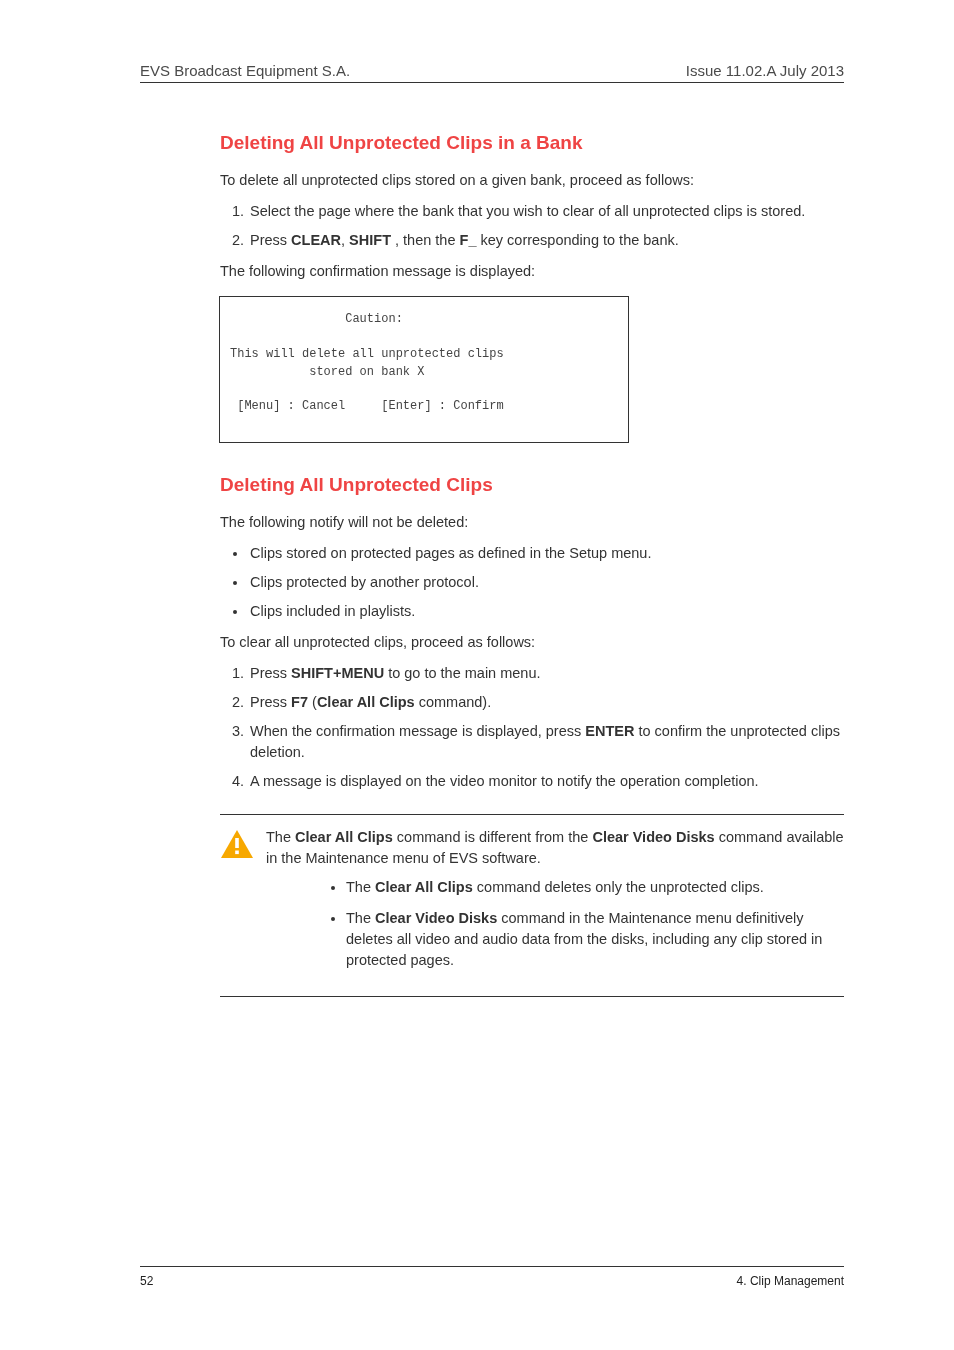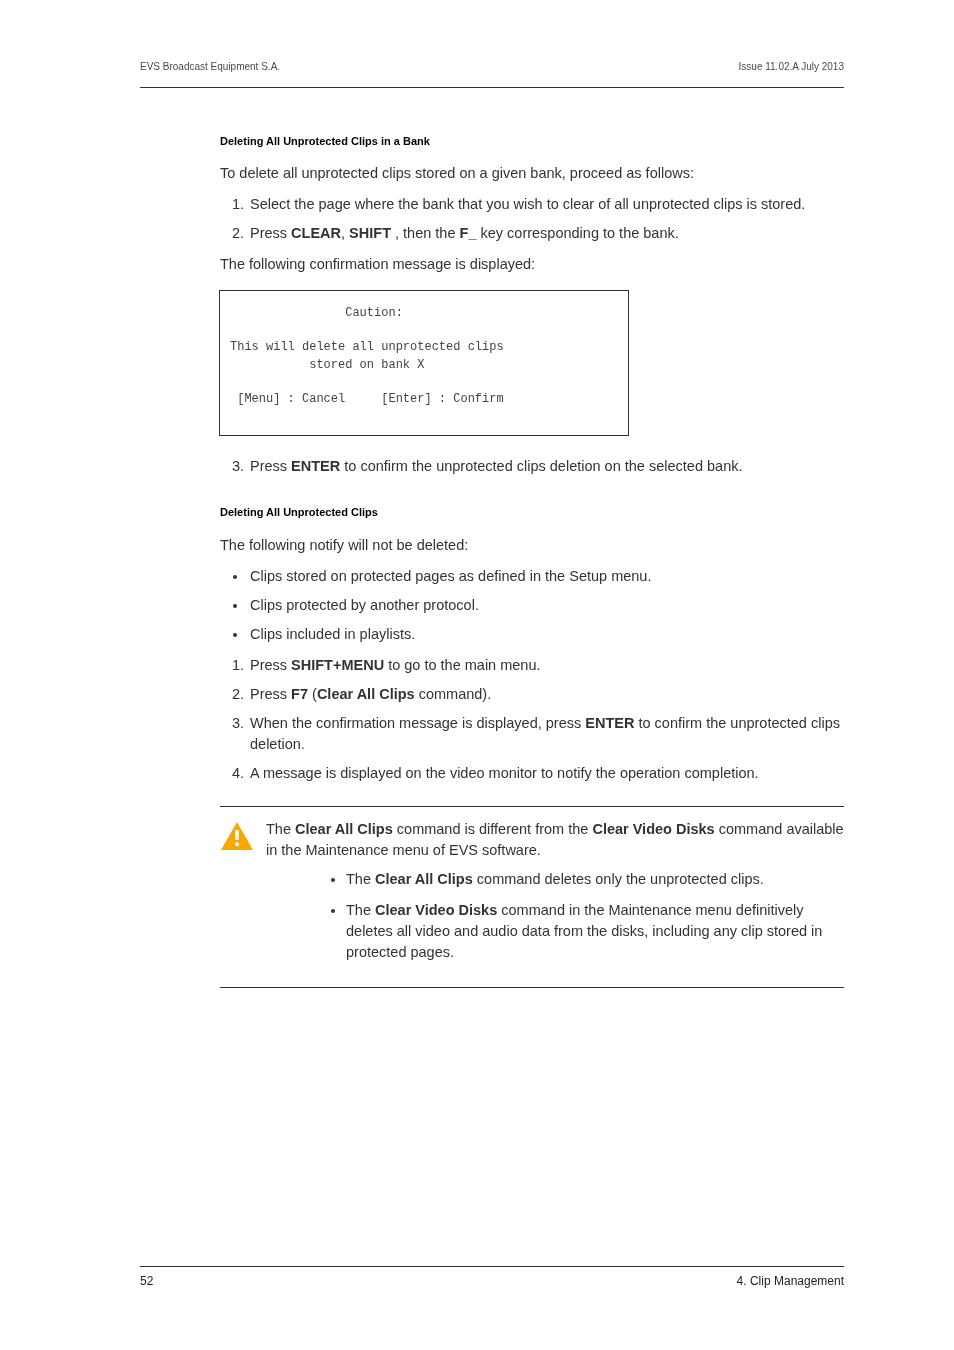--- a/index.html
+++ b/index.html
@@ -9,33 +9,33 @@
     color: #333;
     font-size: 14.5px;
     line-height: 1.45;
     padding: 60px 110px 60px 140px;
     position: relative;
     min-height: 1350px;
   }
   .header-bar {
     display: flex;
     justify-content: space-between;
-    font-size: 10px;
+    font-size: 15px;
     color: #4a4a4a;
     border-bottom: 1.5px solid #333;
-    padding-bottom: 12px;
+    padding-bottom: 0;
     margin-bottom: 46px;
   }
   .content {
     margin-left: 80px;
   }
   h2 {
-    font-size: 11px;
+    font-size: 19px;
     font-weight: bold;
-    color: #000000;
+    color: #ef4444;
     margin-top: 6px;
     margin-bottom: 14px;
   }
   p { margin-bottom: 10px; }
   ol {
     list-style: decimal;
     padding-left: 28px;
     margin-bottom: 10px;
   }
   ol li {
@@ -125,37 +125,33 @@
 
   <div class="cautionbox">
     <pre>                Caution:
 
 This will delete all unprotected clips
            stored on bank X
 
  [Menu] : Cancel     [Enter] : Confirm</pre>
   </div>
 
-  <ol start="3">
-    <li>
-      <span>Press </span><span class="bold">ENTER</span><span> to confirm the unprotected clips deletion on the selected bank.</span>
-    </li>
-  </ol>
 
   <h2 style="margin-top:28px">Deleting All Unprotected Clips</h2>
 
 
   <p>The following notify will not be deleted:</p>
 
   <ul class="bul">
     <li>Clips stored on protected pages as defined in the Setup menu.</li>
     <li>Clips protected by another protocol.</li>
     <li>Clips included in playlists.</li>
   </ul>
 
+  <p>To clear all unprotected clips, proceed as follows:</p>
 
   <ol>
     <li>
       <span>Press </span><span class="bold">SHIFT+MENU</span><span> to go to the main menu.</span>
     </li>
     <li>
       <span>Press </span><span class="bold">F7</span><span> (</span><span class="bold">Clear All Clips</span><span> command).</span>
     </li>
     <li>
       <span>When the confirmation message is displayed, press </span><span class="bold">ENTER</span><span> to confirm the unprotected clips deletion.</span>

